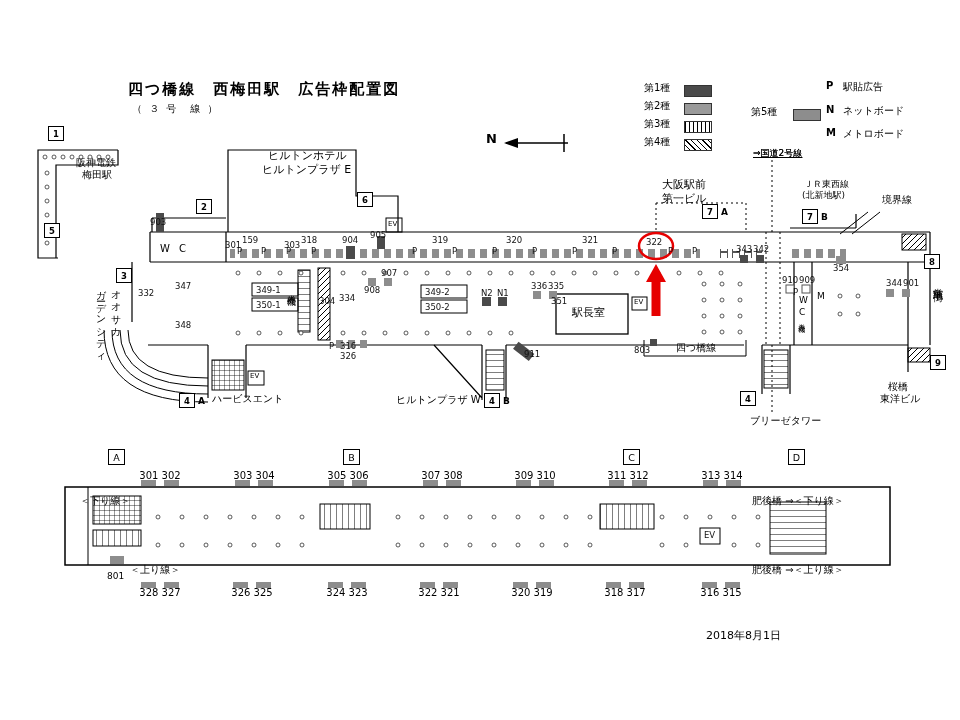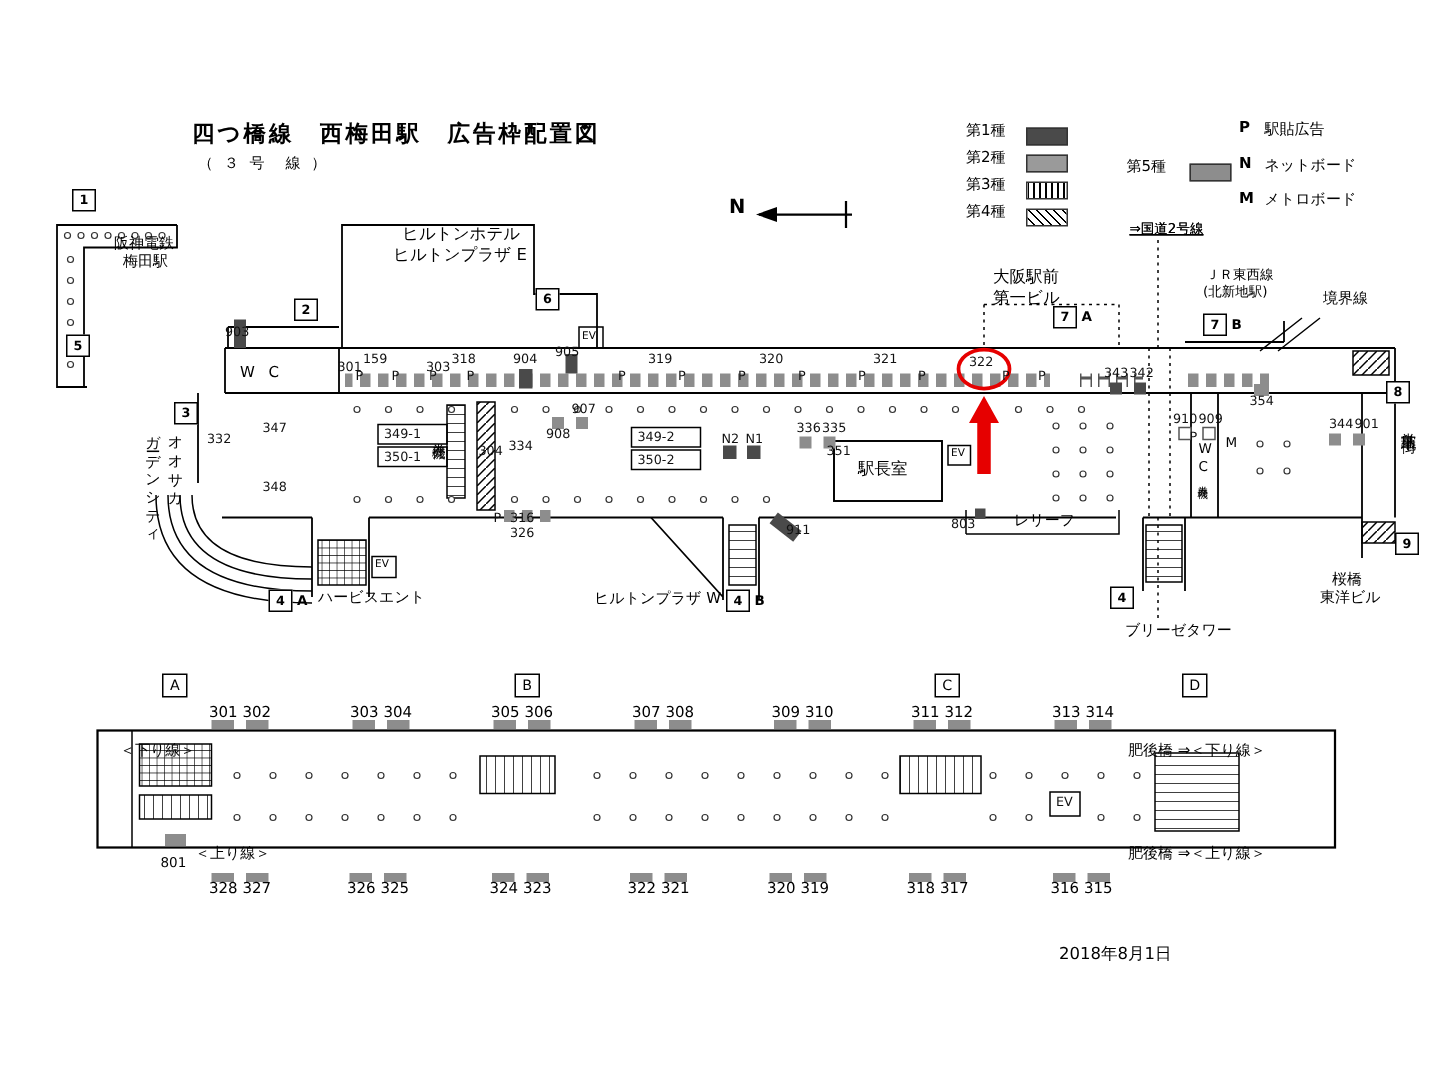--- a/index.html
+++ b/index.html
@@ -325,21 +325,21 @@
       <div class="lbl s11" style="left: 662px; top: 193px;">第一ビル</div>
       <div class="lbl s9" style="left: 804px; top: 180px;">ＪＲ東西線</div>
       <div class="lbl s9" style="left: 802px; top: 191px;">(北新地駅)</div>
       <div class="lbl s10" style="left: 882px; top: 195px;">境界線</div>
       <div class="lbl s9 und" style="left: 753px; top: 149px;">⇒国道2号線</div>
       <div class="lbl s10 vert" style="left: 110px; top: 283px;">オオサカ</div>
       <div class="lbl s10 vert" style="left: 95px; top: 283px;">ガーデンシティ</div>
       <div class="lbl s10 sp" style="left: 160px; top: 244px;">W C</div>
       <div class="lbl s9 vert" style="left: 286px; top: 288px;">券売機</div>
       <div class="lbl s11" style="left: 572px; top: 307px;">駅長室</div>
-      <div class="lbl s10" style="left: 676px; top: 343px;">レリーフ</div>
+      <div class="lbl s10" style="left: 676px; top: 343px;">四つ橋線</div>
       <div class="lbl s10" style="left: 212px; top: 394px;">ハービスエント</div>
       <div class="lbl s10" style="left: 396px; top: 395px;">ヒルトンプラザ W</div>
       <div class="lbl s10" style="left: 750px; top: 416px;">ブリーゼタワー</div>
       <div class="lbl s10" style="left: 888px; top: 382px;">桜橋</div>
       <div class="lbl s10" style="left: 880px; top: 394px;">東洋ビル</div>
       <div class="lbl s10 vert" style="left: 932px; top: 280px;">堂島地下街</div>
       <div class="lbl s9" style="left: 799px; top: 296px;">W</div>
       <div class="lbl s9" style="left: 799px; top: 308px;">C</div>
       <div class="lbl s7 vert" style="left: 797px; top: 318px;">券売機</div>
       <div class="lbl s9" style="left: 817px; top: 292px;">M</div>

